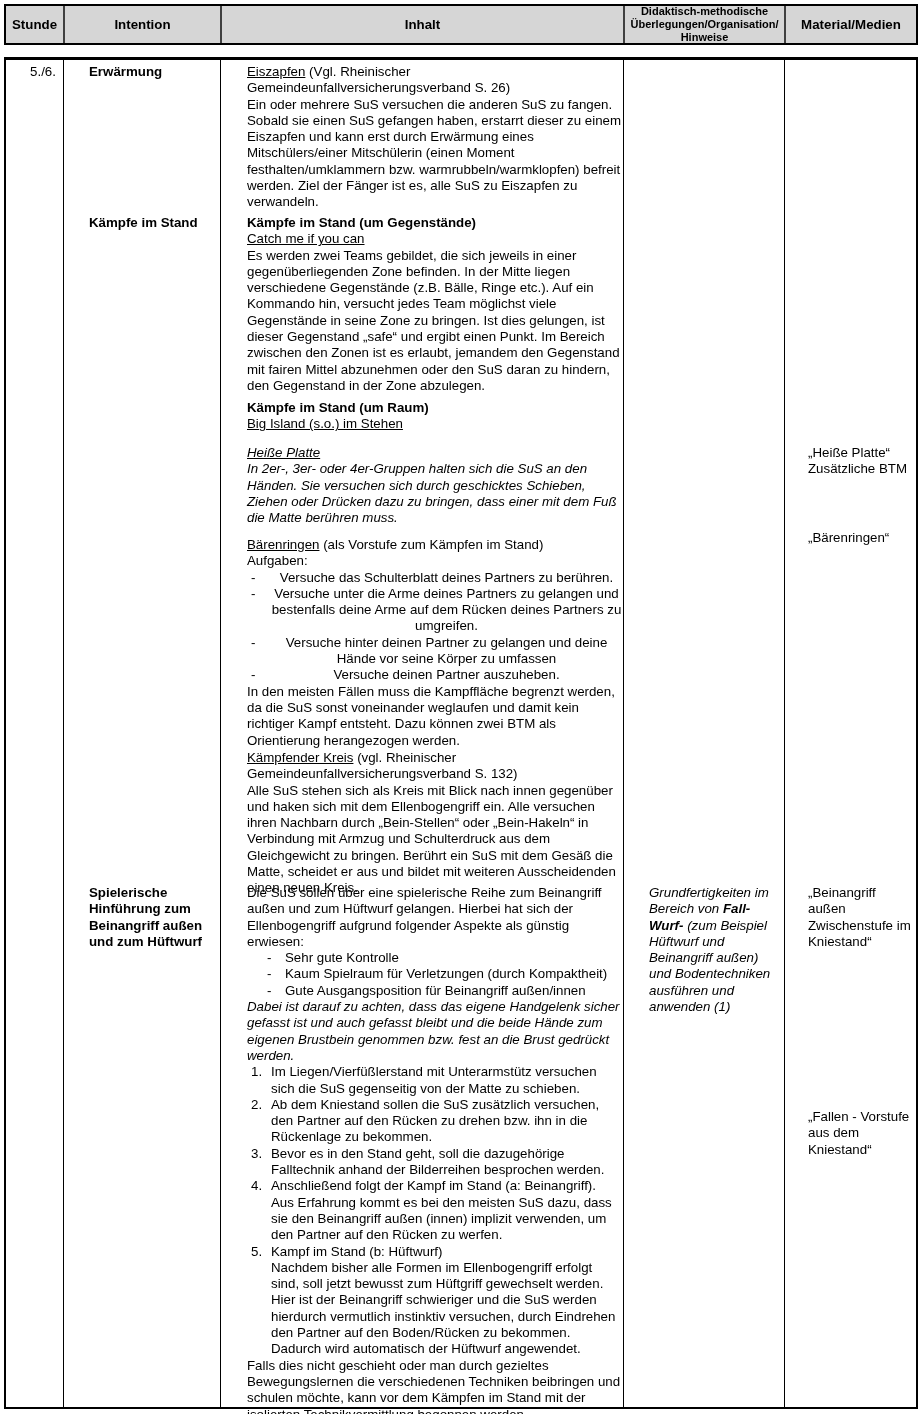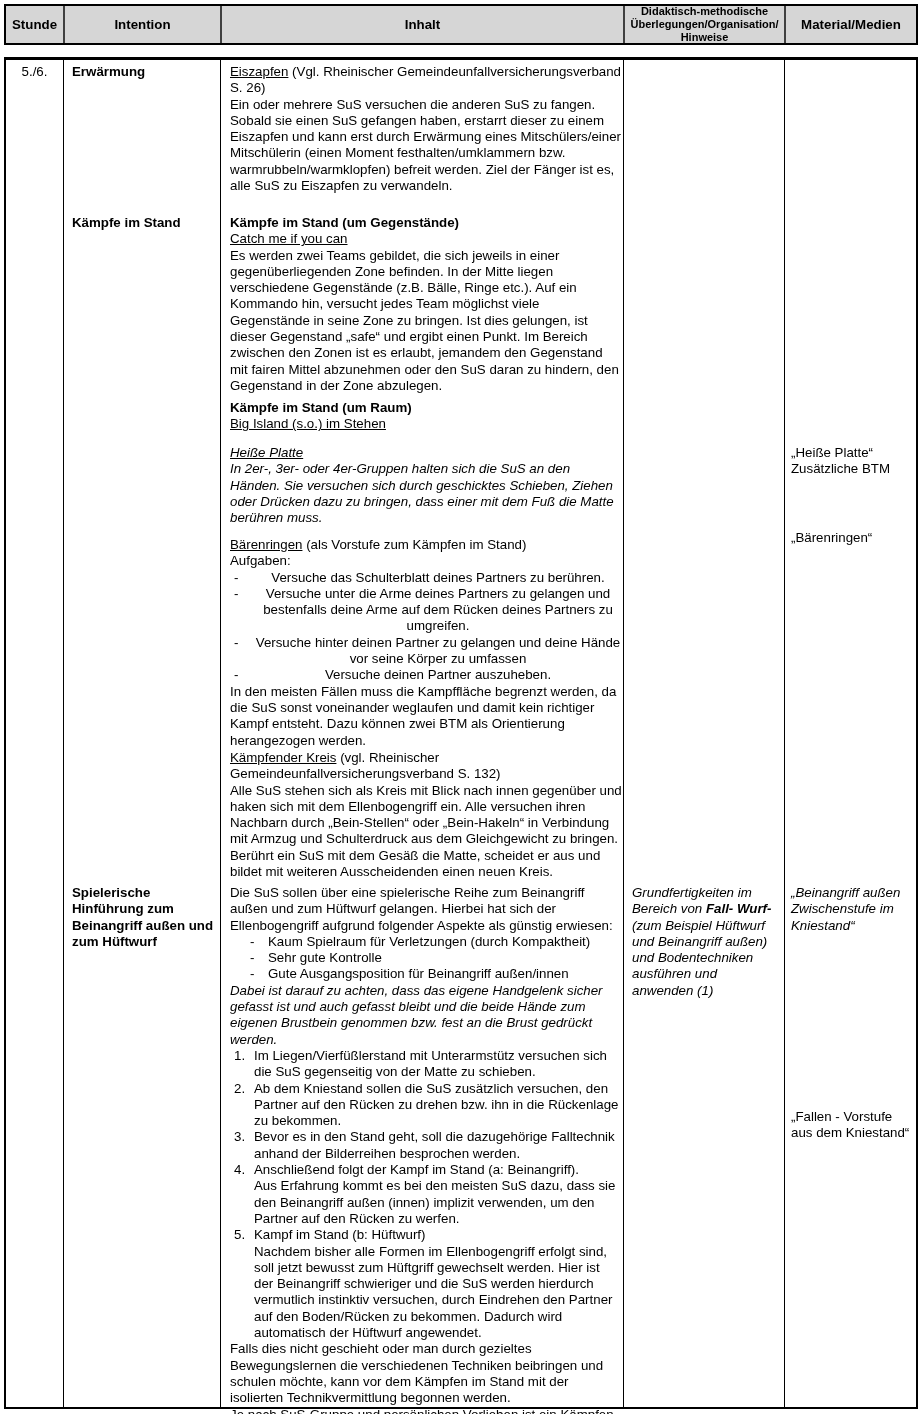--- a/index.html
+++ b/index.html
@@ -22,21 +22,21 @@
              border:2px solid #000; border-top-width:3px; font-size:13.3px; line-height:16.3px; }
   .vline { position:absolute; top:0; bottom:0; width:1px; background:#000; }
   .v1 { left:57px; } .v2 { left:214px; } .v3 { left:617px; } .v4 { left:778px; }
   .cell { position:absolute; top:0; bottom:0; }
   .cell-stunde { left:0; width:57px; }
   .cell-int    { left:58px;  width:156px; }
   .cell-inh    { left:215px; width:402px; }
   .cell-did    { left:618px; width:160px; }
   .cell-mat    { left:779px; width:131px; }
 
-  .blk { position:absolute; }
+  .blk { position:absolute;padding-left:17px; }
   .stunde-txt { top:4px; left:0; width:100%; text-align:center; }
   .int-item { left:8px; width:147px; font-weight:bold; }
   .int-1 { top:4px; } .int-2 { top:155px; } .int-3 { top:825px; }
 
   .inh { left:9px; width:392px; }
   .inh-1 { top:4px; } .inh-2 { top:155px; } .inh-3 { top:340px; } .inh-4 { top:385px;font-style:italic; }
   .inh-5 { top:477px; } .inh-6 { top:690px; } .inh-7 { top:825px; }
 
   .b { font-weight:bold; }
   .u { text-decoration:underline; }
@@ -45,21 +45,21 @@
   .dash { position:relative; padding-left:24px;text-align:center; }
   .dash::before { content:"-"; position:absolute; left:4px; top:0; }
   .sdash { position:relative; padding-left:38px; }
   .sdash::before { content:"-"; position:absolute; left:20px; top:0; }
   .step { position:relative; padding-left:24px; }
   .step .num { position:absolute; left:4px; top:0; }
   .step .t { white-space:pre-line; }
 
   .did-note { left:8px; width:148px; top:825px; font-style:italic; }
   .mat { left:6px; width:123px; }
-  .mat-1 { top:385px; } .mat-2 { top:470px; } .mat-3 { top:825px;font-style:italic; } .mat-4 { top:1049px; }
+  .mat-1 { top:385px; } .mat-2 { top:470px; } .mat-3 { top:825px; } .mat-4 { top:1049px; }
 </style>
 </head>
 <body>
 
 <div class="page">
 
   <div class="hdr">
     <div class="hcell hc1">Stunde</div>
     <div class="hcell hc2">Intention</div>
     <div class="hcell hc3">Inhalt</div>
@@ -116,22 +116,22 @@
         <div>In den meisten Fällen muss die Kampffläche begrenzt werden, da die SuS sonst voneinander weglaufen und damit kein richtiger Kampf entsteht. Dazu können zwei BTM als Orientierung herangezogen werden.</div>
       </div>
 
       <div class="blk inh inh-6">
         <div><span class="u">Kämpfender Kreis</span><span> (vgl. Rheinischer Gemeindeunfallversicherungsverband S. 132)</span></div>
         <div>Alle SuS stehen sich als Kreis mit Blick nach innen gegenüber und haken sich mit dem Ellenbogengriff ein. Alle versuchen ihren Nachbarn durch „Bein-Stellen“ oder „Bein-Hakeln“ in Verbindung mit Armzug und Schulterdruck aus dem Gleichgewicht zu bringen. Berührt ein SuS mit dem Gesäß die Matte, scheidet er aus und bildet mit weiteren Ausscheidenden einen neuen Kreis.</div>
       </div>
 
       <div class="blk inh inh-7">
         <div>Die SuS sollen über eine spielerische Reihe zum Beinangriff außen und zum Hüftwurf gelangen. Hierbei hat sich der Ellenbogengriff aufgrund folgender Aspekte als günstig erwiesen:</div>
+        <div class="sdash">Sehr gute Kontrolle</div>
         <div class="sdash">Kaum Spielraum für Verletzungen (durch Kompaktheit)</div>
-        <div class="sdash">Sehr gute Kontrolle</div>
         <div class="sdash">Gute Ausgangsposition für Beinangriff außen/innen</div>
         <div class="i">Dabei ist darauf zu achten, dass das eigene Handgelenk sicher gefasst ist und auch gefasst bleibt und die beide Hände zum eigenen Brustbein genommen bzw. fest an die Brust gedrückt werden.</div>
         <div class="step"><span class="num">1.</span><span class="t">Im Liegen/Vierfüßlerstand mit Unterarmstütz versuchen sich die SuS gegenseitig von der Matte zu schieben.</span></div>
         <div class="step"><span class="num">2.</span><span class="t">Ab dem Kniestand sollen die SuS zusätzlich versuchen, den Partner auf den Rücken zu drehen bzw. ihn in die Rückenlage zu bekommen.</span></div>
         <div class="step"><span class="num">3.</span><span class="t">Bevor es in den Stand geht, soll die dazugehörige Falltechnik anhand der Bilderreihen besprochen werden.</span></div>
         <div class="step"><span class="num">4.</span><span class="t">Anschließend folgt der Kampf im Stand (a: Beinangriff).
 Aus Erfahrung kommt es bei den meisten SuS dazu, dass sie den Beinangriff außen (innen) implizit verwenden, um den Partner auf den Rücken zu werfen.</span></div>
         <div class="step"><span class="num">5.</span><span class="t">Kampf im Stand (b: Hüftwurf)
 Nachdem bisher alle Formen im Ellenbogengriff erfolgt sind, soll jetzt bewusst zum Hüftgriff gewechselt werden. Hier ist der Beinangriff schwieriger und die SuS werden hierdurch vermutlich instinktiv versuchen, durch Eindrehen den Partner auf den Boden/Rücken zu bekommen. Dadurch wird automatisch der Hüftwurf angewendet.</span></div>
         <div>Falls dies nicht geschieht oder man durch gezieltes Bewegungslernen die verschiedenen Techniken beibringen und schulen möchte, kann vor dem Kämpfen im Stand mit der isolierten Technikvermittlung begonnen werden.</div>

